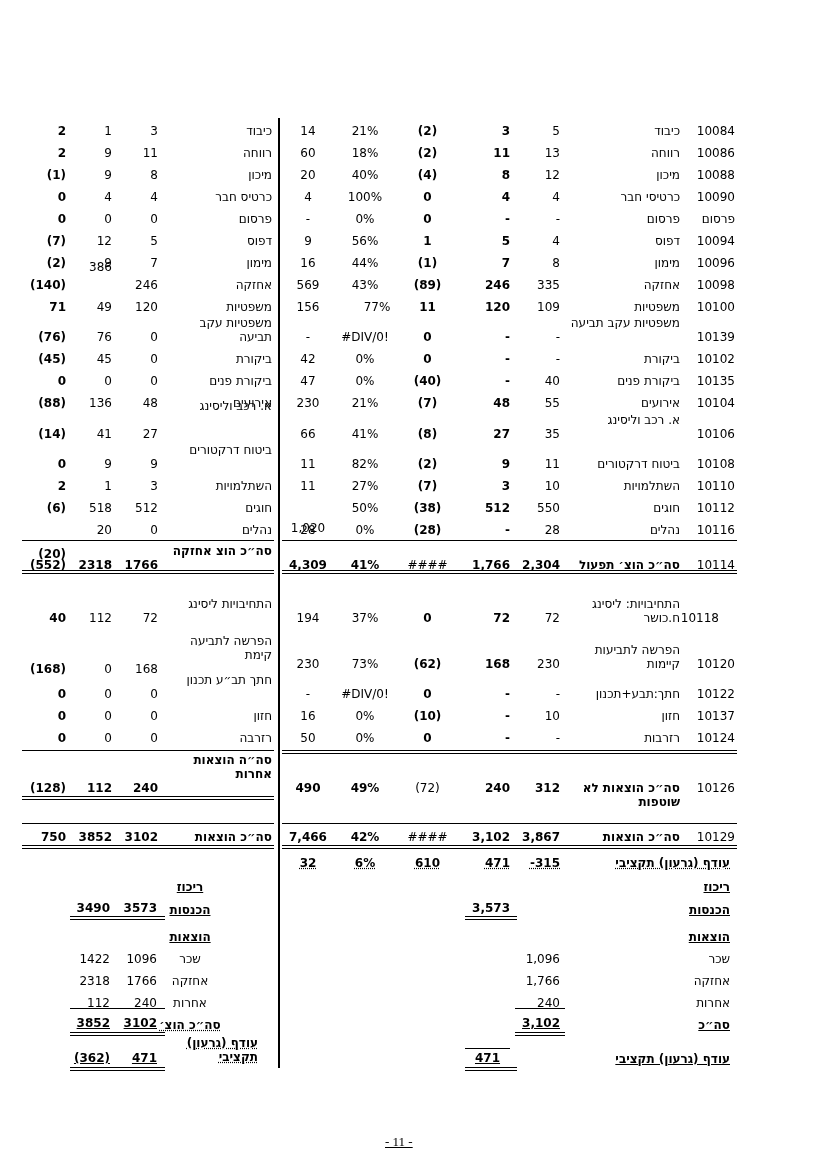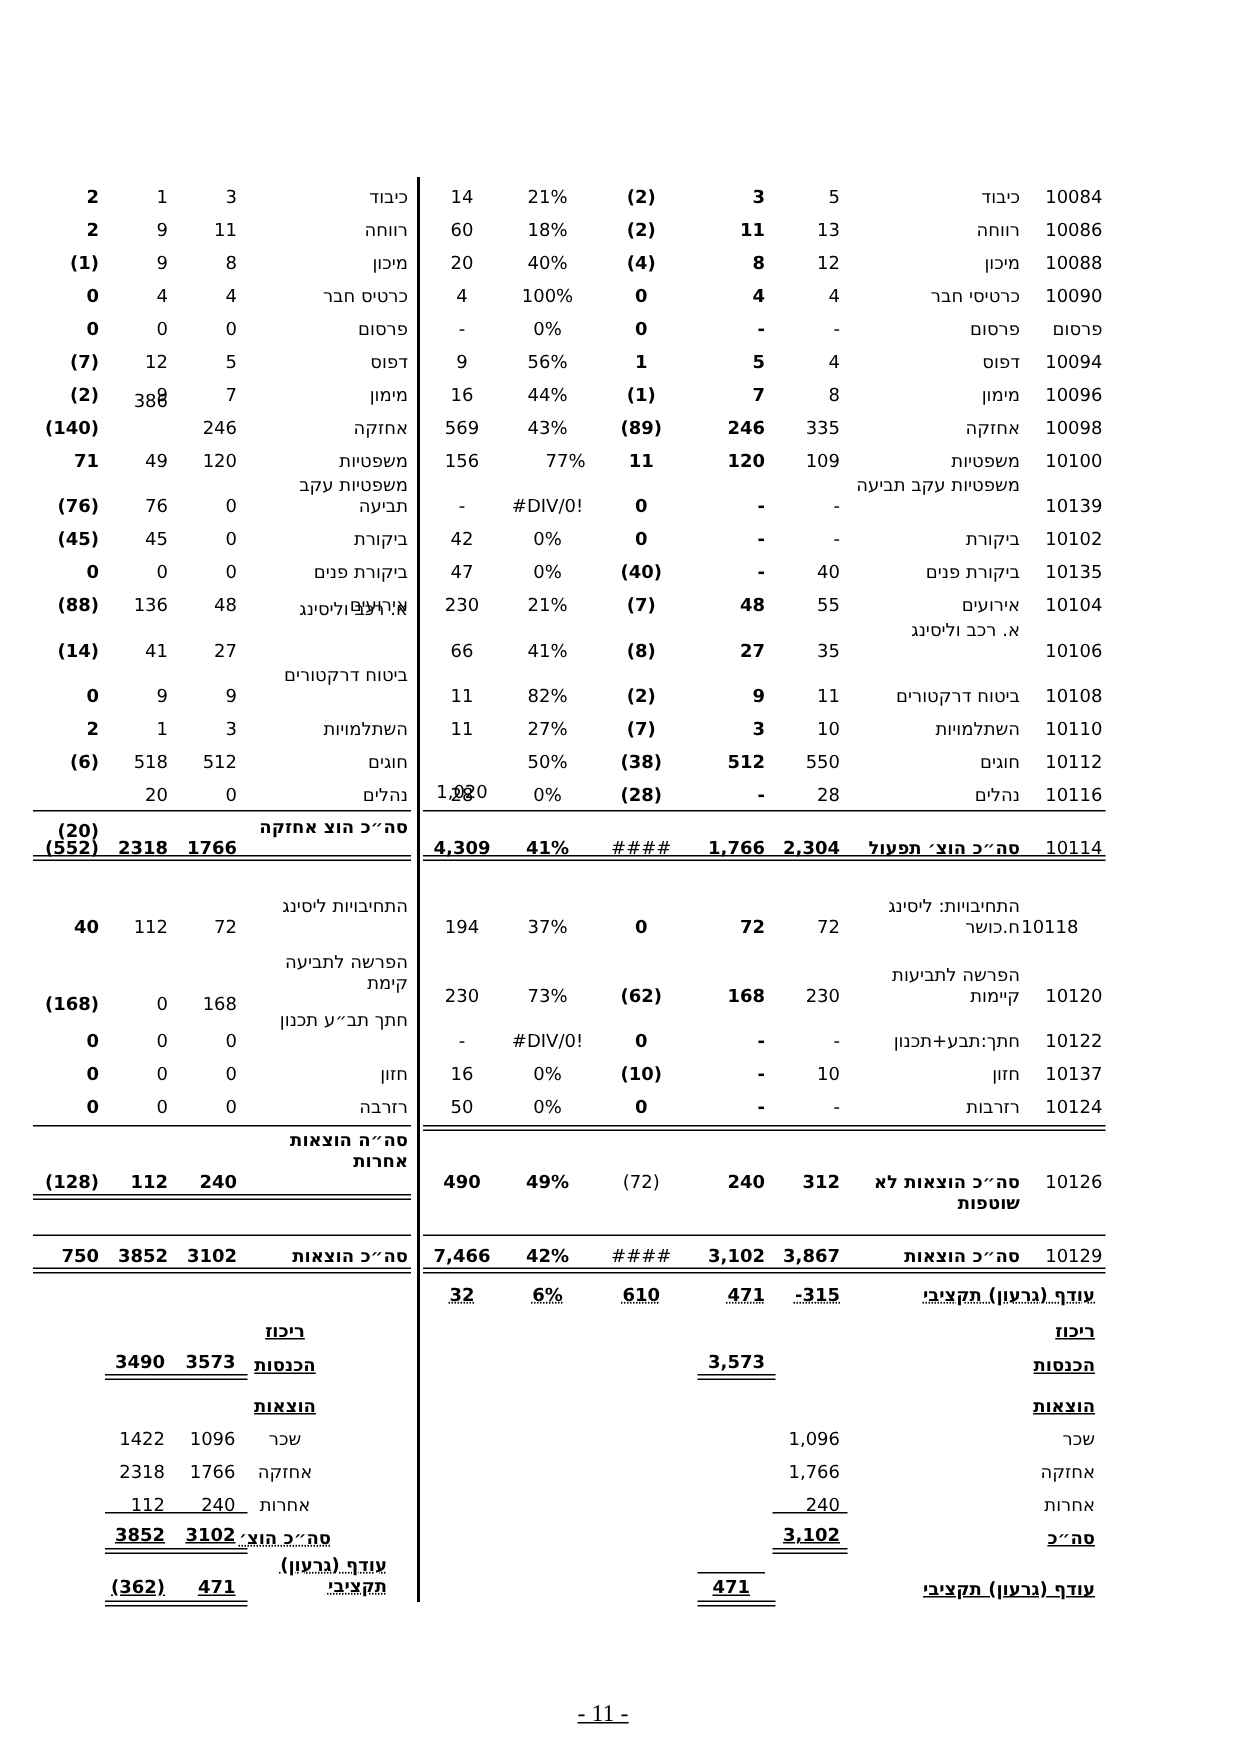--- a/index.html
+++ b/index.html
@@ -9,21 +9,21 @@
   .r { text-align:right; }
   .m { text-align:center; }
   .b { font-weight:bold; }
   .heb { direction:rtl; text-align:right; }
   .ml { white-space:normal; line-height:14px; }
   .u { text-decoration:underline; }
   .du { text-decoration:underline dotted; }
   .divider { position:absolute; left:278px; top:118px; width:2px; height:950px; background:#000; }
   .hl { position:absolute; height:0; border-top:1px solid #000; }
   .dl { position:absolute; height:2px; border-top:1px solid #000; border-bottom:1px solid #000; }
-  .pg { position:absolute; left:385px; top:1134px; font-size:16px; text-decoration:underline; font-family:"Liberation Serif", serif; }
+  .pg { position:absolute; left:385px; top:1134px; font-size:13px; text-decoration:underline; font-family:"Liberation Serif", serif; }
 </style>
 </head>
 <body>
 
 <div class="divider"></div>
 <div id="root">
     <div class="c r" style="left: 690px; top: 124px; width: 45px;">10084</div>
     <div class="c heb ml" style="left: 565px; top: 124px; width: 115px;">כיבוד</div>
     <div class="c r" style="left: 515px; top: 124px; width: 45px;">5</div>
     <div class="c r b" style="left: 465px; top: 124px; width: 45px;">3</div>

